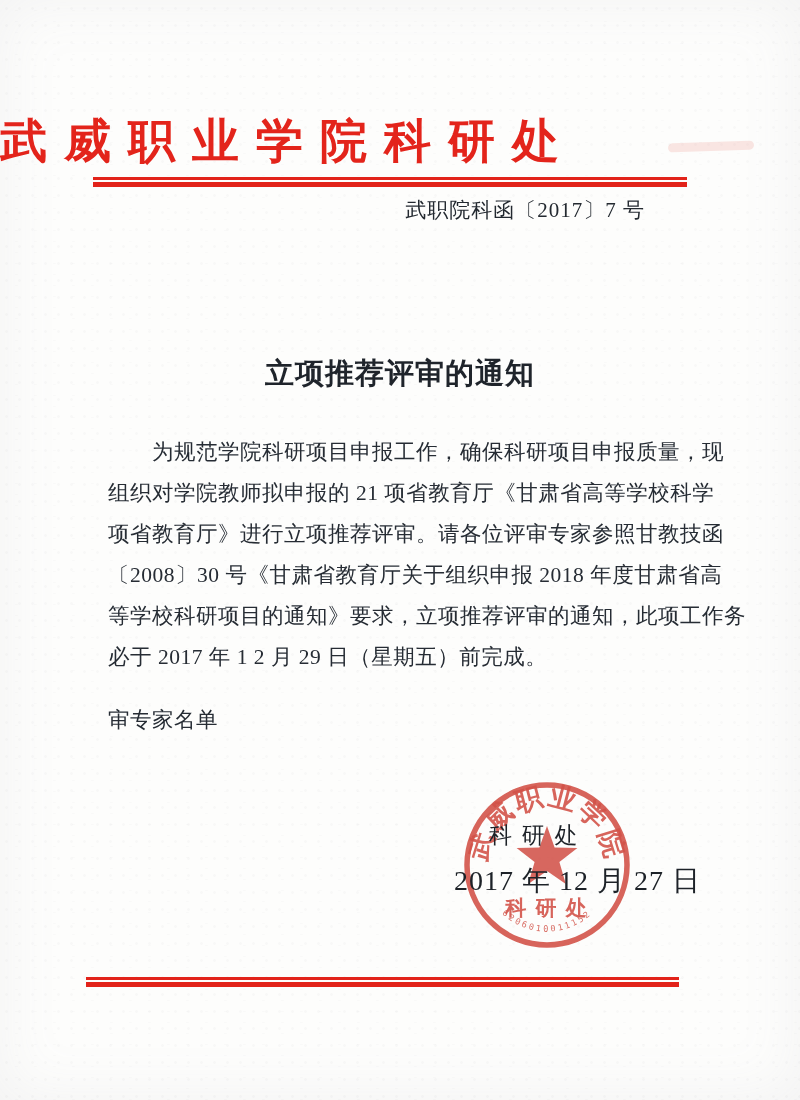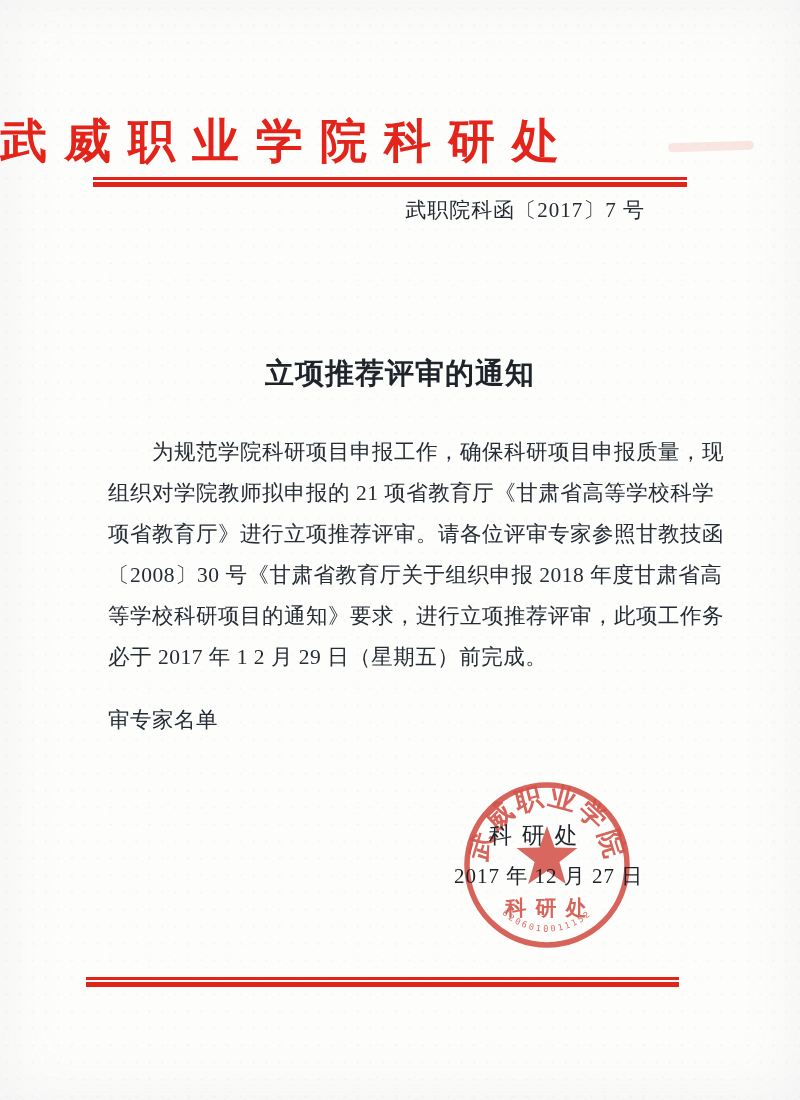--- a/index.html
+++ b/index.html
@@ -94,21 +94,21 @@
     top: 820px; left: 489px;
     font-size: 23px;
     letter-spacing: 2px;
     color: #1d2228;
     white-space: nowrap;
     z-index: 3;
   }
   .date-text {
     position: absolute;
     top: 862px; left: 454px;
-    font-size: 21px;
+    font-size: 28px;
     letter-spacing: 1px;
     color: #1d2228;
     white-space: nowrap;
     z-index: 3;
   }
 
   
   .seal {
     position: absolute;
     top: 779px; left: 461px;
@@ -134,21 +134,21 @@
 
   <div class="doc-number">武职院科函〔2017〕7 号</div>
 
   <div class="main-title title-line2">立项推荐评审的通知</div>
 
   <div class="body-block para-body">
     <div class="bline jline indent">为规范学院科研项目申报工作，确保科研项目申报质量，现</div>
     <div class="bline jline">组织对学院教师拟申报的 21 项省教育厅《甘肃省高等学校科学</div>
     <div class="bline jline">项省教育厅》进行立项推荐评审。请各位评审专家参照甘教技函</div>
     <div class="bline jline">〔2008〕30 号《甘肃省教育厅关于组织申报 2018 年度甘肃省高</div>
-    <div class="bline jline">等学校科研项目的通知》要求，进行立项推荐评审，此项工作务</div>
+    <div class="bline jline">等学校科研项目的通知》要求，立项推荐评审的通知，此项工作务</div>
     <div class="bline">必于 2017 年 1 2 月 29 日（星期五）前完成。</div>
   </div>
 
   <div class="body-block para-attach">
     <div class="bline">审专家名单</div>
   </div>
 
   <div class="sign-text">科 研 处</div>
   <div class="date-text">2017 年 12 月 27 日</div>
 

